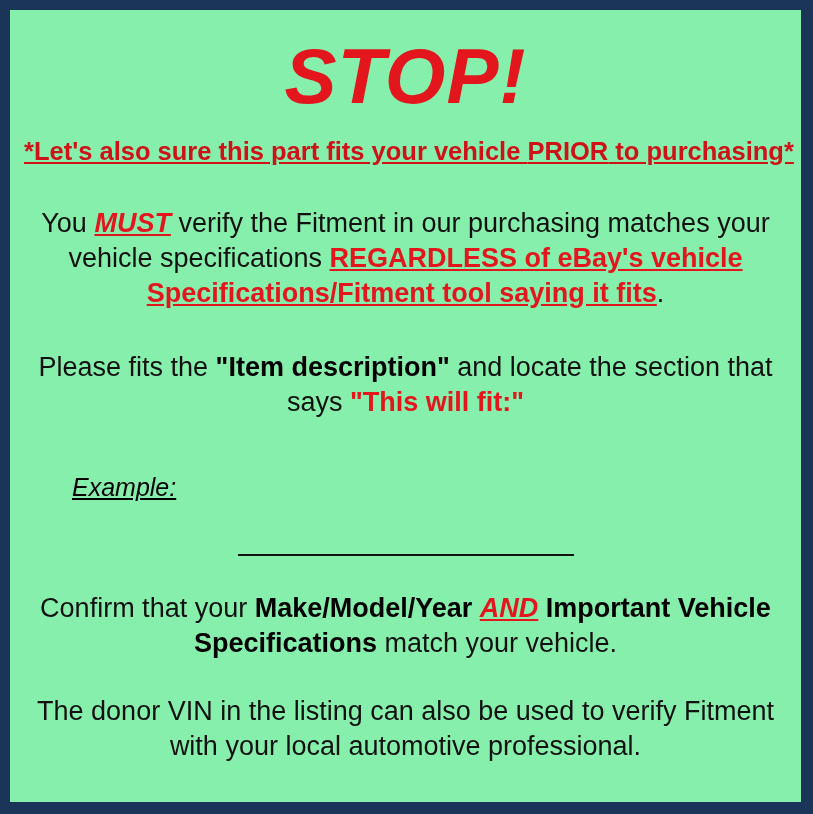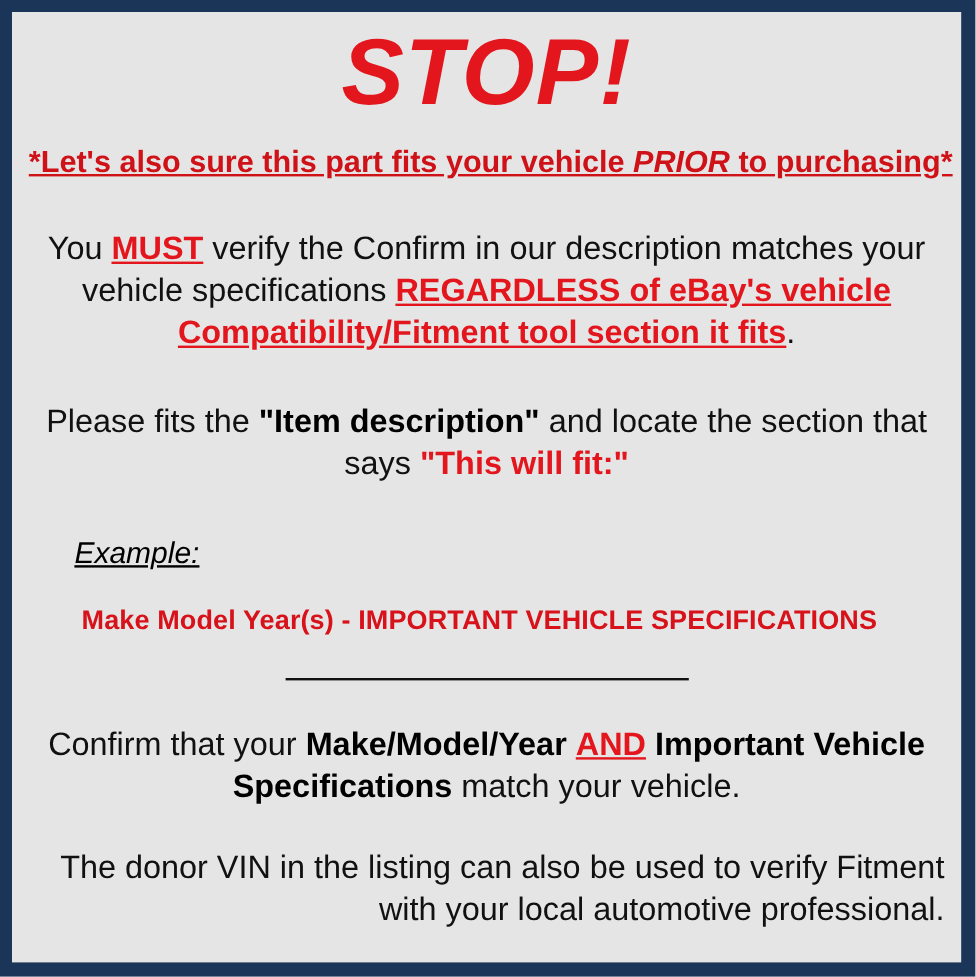--- a/index.html
+++ b/index.html
@@ -19,22 +19,22 @@
     box-sizing: border-box;
     background: #1b3558;
     padding: 10px 12px 12px 10px;
     overflow: hidden;
   }
 
   #notice-inner {
     width: 100%;
     height: 100%;
     box-sizing: border-box;
-    background: #e5e5e5;
-    padding: 0 14px;
+    background: #86efac;
+    padding: 16px 14px;
     overflow: hidden;
     text-align: center;
   }
 
   
   .stop-heading {
     margin: 0;
     padding-top: 10px;
     font-size: 78px;
     line-height: 1.05;
@@ -50,39 +50,39 @@
     margin: 18px 0 0 0;
     font-size: 25.5px;
     line-height: 1.2;
     font-weight: bold;
     color: #cf1118;
     text-decoration: underline;
     text-align: center;
     white-space: nowrap;
   }
   .sub-headline .ital {
-    font-style: italic;
   }
 
   
   .body-par {
     margin: 0;
     font-size: 27px;
     line-height: 1.28;
     color: #111111;
     text-align: center;
   }
   .par-must      { margin-top: 40px; }
   .par-itemdesc  { margin-top: 40px; }
   .par-confirm   { margin-top: 28px; }
-  .par-vin       { margin-top: 34px; text-align: right; }
+  .par-vin       { margin-top: 34px; }
 
   .em-red-bold-ital-ul {
     color: #e4161d;
     font-weight: bold;
+    font-style: italic;
     text-decoration: underline;
   }
   .em-red-bold-ul {
     color: #e4161d;
     font-weight: bold;
     text-decoration: underline;
   }
   .em-red-bold {
     color: #e4161d;
     font-weight: bold;
@@ -92,21 +92,21 @@
     color: #000000;
   }
 
   
   .example-block {
     margin-top: 38px;
     text-align: left;
     padding-left: 32px;
   }
   .example-label {
-    margin: 6px;
+    margin: 16px;
     font-size: 25px;
     font-style: italic;
     font-weight: normal;
     color: #000000;
     text-decoration: underline;
     display: inline-block;
   }
   .example-thiswillfit {
     margin: 2px 0 0 0;
     font-size: 27px;
@@ -139,29 +139,28 @@
 </head>
 <body>
 
 <div id="notice-card">
   <div id="notice-inner">
 
     <div class="stop-heading">STOP!</div>
 
     <div class="sub-headline"><span>*Let's also sure this part fits your vehicle </span><span class="ital">PRIOR</span><span> to purchasing*</span></div>
 
-    <p class="body-par par-must"><span>You </span><span class="em-red-bold-ital-ul">MUST</span><span> verify the Confirm in our description matches your vehicle specifications </span><span class="em-red-bold-ul">REGARDLESS of eBay's vehicle Compatibility/Fitment tool section it fits</span><span>.</span></p>
+    <p class="body-par par-must"><span>You </span><span class="em-red-bold-ital-ul">MUST</span><span> verify the Fitment in our purchasing matches your vehicle specifications </span><span class="em-red-bold-ul">REGARDLESS of eBay's vehicle Specifications/Fitment tool saying it fits</span><span>.</span></p>
 
     <p class="body-par par-itemdesc"><span>Please fits the </span><span class="em-black-bold">"Item description"</span><span> and locate the section that says </span><span class="em-red-bold">"This will fit:"</span></p>
 
     <div class="example-block">
       <div>
         <span class="example-label">Example:</span>
       </div>
-      <div class="example-spec">Make Model Year(s) - IMPORTANT VEHICLE SPECIFICATIONS</div>
     </div>
 
     <div class="divider-wrap">
       <span class="divider-line"></span>
     </div>
 
     <p class="body-par par-confirm"><span>Confirm that your </span><span class="em-black-bold">Make/Model/Year</span><span> </span><span class="em-red-bold-ital-ul">AND</span><span> </span><span class="em-black-bold">Important Vehicle Specifications</span><span> match your vehicle.</span></p>
 
     <p class="body-par par-vin">The donor VIN in the listing can also be used to verify Fitment with your local automotive professional.</p>
 

